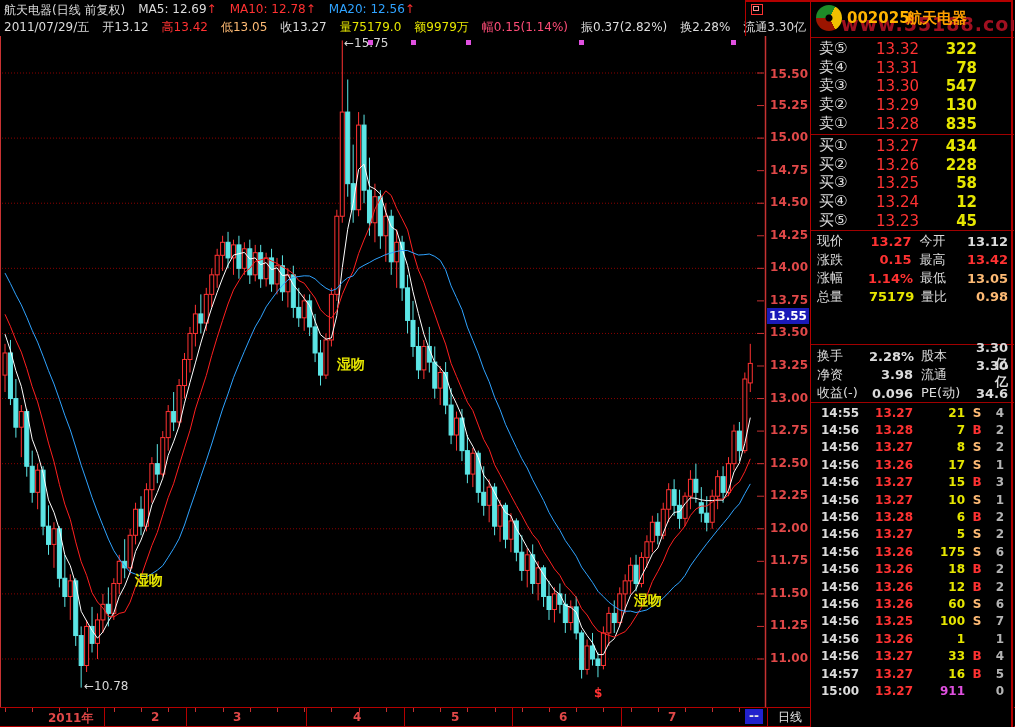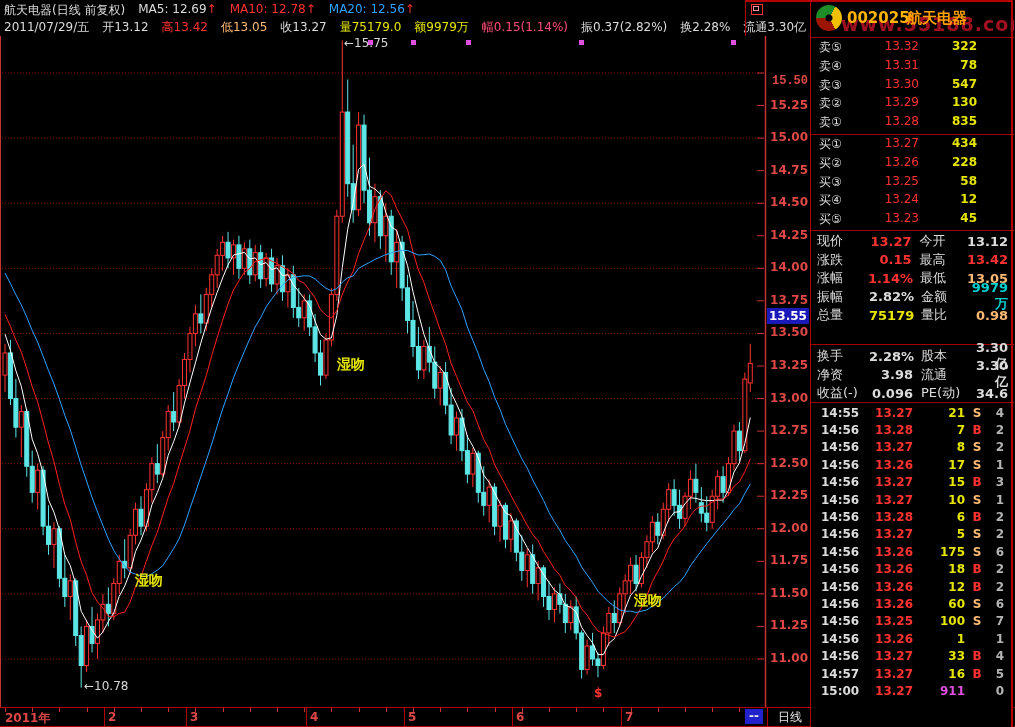--- a/index.html
+++ b/index.html
@@ -13,39 +13,39 @@
   #chart svg{position:absolute;left:0;top:0;}
   .ann{position:absolute;white-space:nowrap;font-size:12px;}
   .ann-white{color:#d8d8d8}.ann-yellow{color:#e6e600;font-size:14px;font-weight:bold}
   .ann-red{color:#ff3232;font-weight:bold}
   #yaxis{position:absolute;left:766px;top:36px;width:46px;height:671px;}
   .ylab{position:absolute;width:42px;text-align:right;color:#e04848;font-weight:bold;}
   #ytag{position:absolute;left:1px;width:42px;height:16px;background:#1a1ab8;color:#fff;
         text-align:center;font-weight:bold;line-height:16px;}
   #xband{position:absolute;left:0;top:707px;width:1015px;height:18px;
          border-top:1px solid #b40000;border-bottom:1px solid #b40000;}
-  .mlab{position:absolute;top:2px;color:#e04848;font-weight:bold;}
+  .mlab{position:absolute;top:2px;color:#e04848;font-weight:bold;margin-left:43px;}
   .msep{position:absolute;top:0;width:1px;height:18px;background:#b40000;}
   .mtick{position:absolute;top:0;width:1px;height:4px;background:#c03030;}
   #moretag{position:absolute;left:745px;top:1px;width:18px;height:15px;background:#2222cc;
            color:#e8e8e8;text-align:center;line-height:15px;font-weight:bold;}
   #periodtab{position:absolute;left:770px;top:1px;width:40px;color:#e8e8e8;text-align:center;line-height:16px;}
   #bandv1{position:absolute;left:767px;top:0;width:1px;height:18px;background:#b40000;}
   #panel{position:absolute;left:810px;top:0;width:203px;height:727px;background:#000;
          border-left:1px solid #b40000;}
   .hsep{position:absolute;left:0;width:203px;height:1px;background:#a00000;}
   #phead{position:absolute;left:0;top:0;width:203px;height:37px;}
   #plogo{position:absolute;left:5px;top:5px;width:26px;height:26px;border-radius:50%;
     background:radial-gradient(circle at 13px 13px,#000 0 3px,transparent 4px),
                conic-gradient(from 30deg,#f0c000 0 120deg,#9c1500 120deg 240deg,#1e8c28 240deg 360deg);}
   #pcode{position:absolute;left:36px;top:9px;color:#ffb400;font-size:15px;font-weight:bold;z-index:2;}
   #pname{position:absolute;left:96px;top:9px;color:#ffa000;font-size:15px;font-weight:bold;z-index:2;}
   #wmark{position:absolute;left:30px;top:13px;width:173px;color:#a01020;font-size:19px;
          font-weight:bold;letter-spacing:1px;z-index:1;overflow:hidden;white-space:nowrap;}
-  .obrow{display:flex;height:18.8px;align-items:flex-start;font-size:12px;}
+  .obrow{display:flex;height:18.8px;align-items:flex-end;font-size:15px;}
   .obl{width:40px;padding-left:8px}.obp{width:60px;text-align:right;font-weight:normal}
   .obv{width:58px;text-align:right;font-weight:bold}
   .strow{display:flex;height:18.5px;align-items:center;font-size:13px;}
   .sl{width:52px;padding-left:6px}.sv{width:44px;text-align:right;font-weight:bold}
   .sl2{width:48px;padding-left:8px}.sv2{flex:1;text-align:right;padding-right:6px;font-weight:bold}
   .trow{display:flex;height:17.4px;align-items:center;font-size:12px;font-weight:bold;}
   .tt{width:40px;padding-left:10px}.tp{width:52px;text-align:right}
   .tv{width:52px;text-align:right}.td{width:16px;text-align:center;margin-left:4px}
   .tn{flex:1;text-align:right;padding-right:10px}
   #asks{position:absolute;left:0;top:39px;width:203px;}
@@ -407,21 +407,21 @@
   <div class="ann ann-white" style="left: 344px; top: 0px;">←15.75</div>
       <div class="ann ann-white" style="left: 84px; top: 643px;">←10.78</div>
       <div class="ann ann-yellow" style="left: 135px; top: 536px;">湿吻</div>
       <div class="ann ann-yellow" style="left: 337px; top: 320px;">湿吻</div>
       <div class="ann ann-yellow" style="left: 634px; top: 556px;">湿吻</div>
       <div class="ann ann-red" style="left: 594px; top: 650px;">$</div>
     </div>
 
   <div id="yaxis">
     <div id="ytag" style="top: 272px;">13.55</div>
-  <div class="ylab" style="top: 38px; font-family: Liberation Mono, monospace;">15.50</div>
+  <div class="ylab" style="top: 31px;">15.50</div>
       <div class="ylab" style="top: 61.555px;">15.25</div>
       <div class="ylab" style="top: 94.11px;">15.00</div>
       <div class="ylab" style="top: 126.665px;">14.75</div>
       <div class="ylab" style="top: 159.22px;">14.50</div>
       <div class="ylab" style="top: 191.775px;">14.25</div>
       <div class="ylab" style="top: 224.33px;">14.00</div>
       <div class="ylab" style="top: 256.885px;">13.75</div>
       <div class="ylab" style="top: 289.44px;">13.50</div>
       <div class="ylab" style="top: 321.995px;">13.25</div>
       <div class="ylab" style="top: 354.55px;">13.00</div>
@@ -559,26 +559,20 @@
           <span class="sl2 w">最高</span>
           <span class="sv2 r">13.42</span>
         </div>
         <div class="strow">
           <span class="sl w">涨幅</span>
           <span class="sv r">1.14%</span>
           <span class="sl2 w">最低</span>
           <span class="sv2 g">13.05</span>
         </div>
         <div class="strow">
-          <span class="sl w">振幅</span>
-          <span class="sv w">2.82%</span>
-          <span class="sl2 w">金额</span>
-          <span class="sv2 c">9979万</span>
-        </div>
-        <div class="strow">
           <span class="sl w">总量</span>
           <span class="sv y">75179</span>
           <span class="sl2 w">量比</span>
           <span class="sv2 g">0.98</span>
         </div>
       </div>
     <div class="hsep" style="top:344px"></div>
     <div id="funds">
         <div class="strow">
           <span class="sl w">换手</span>

